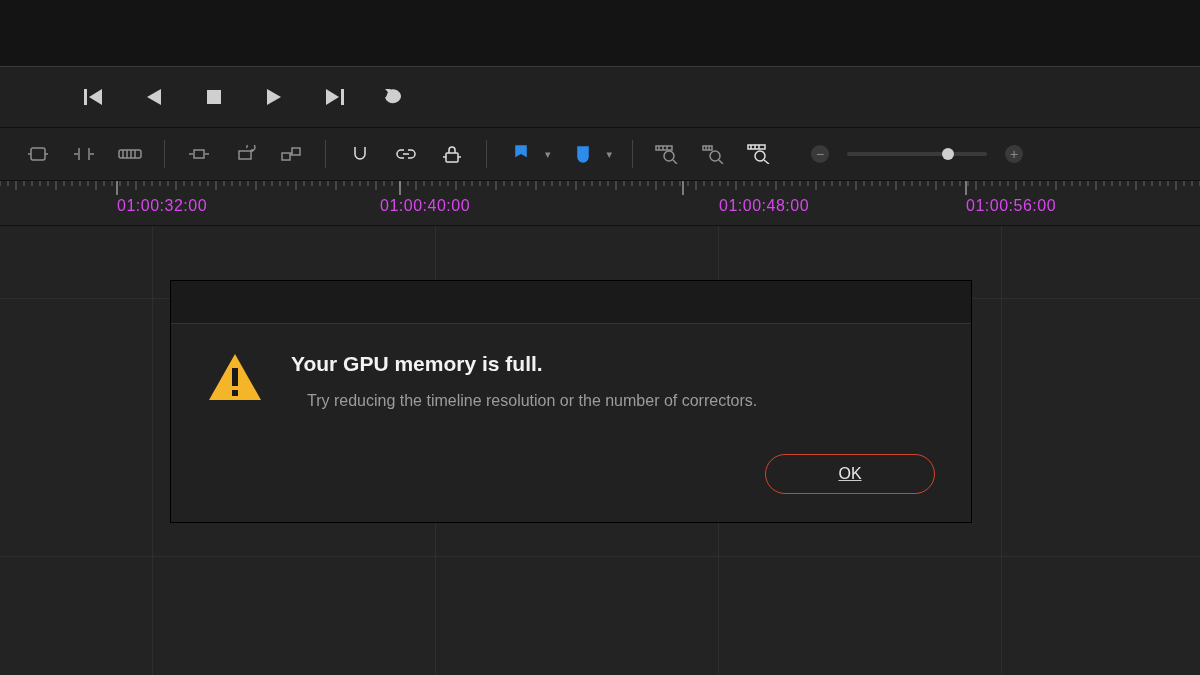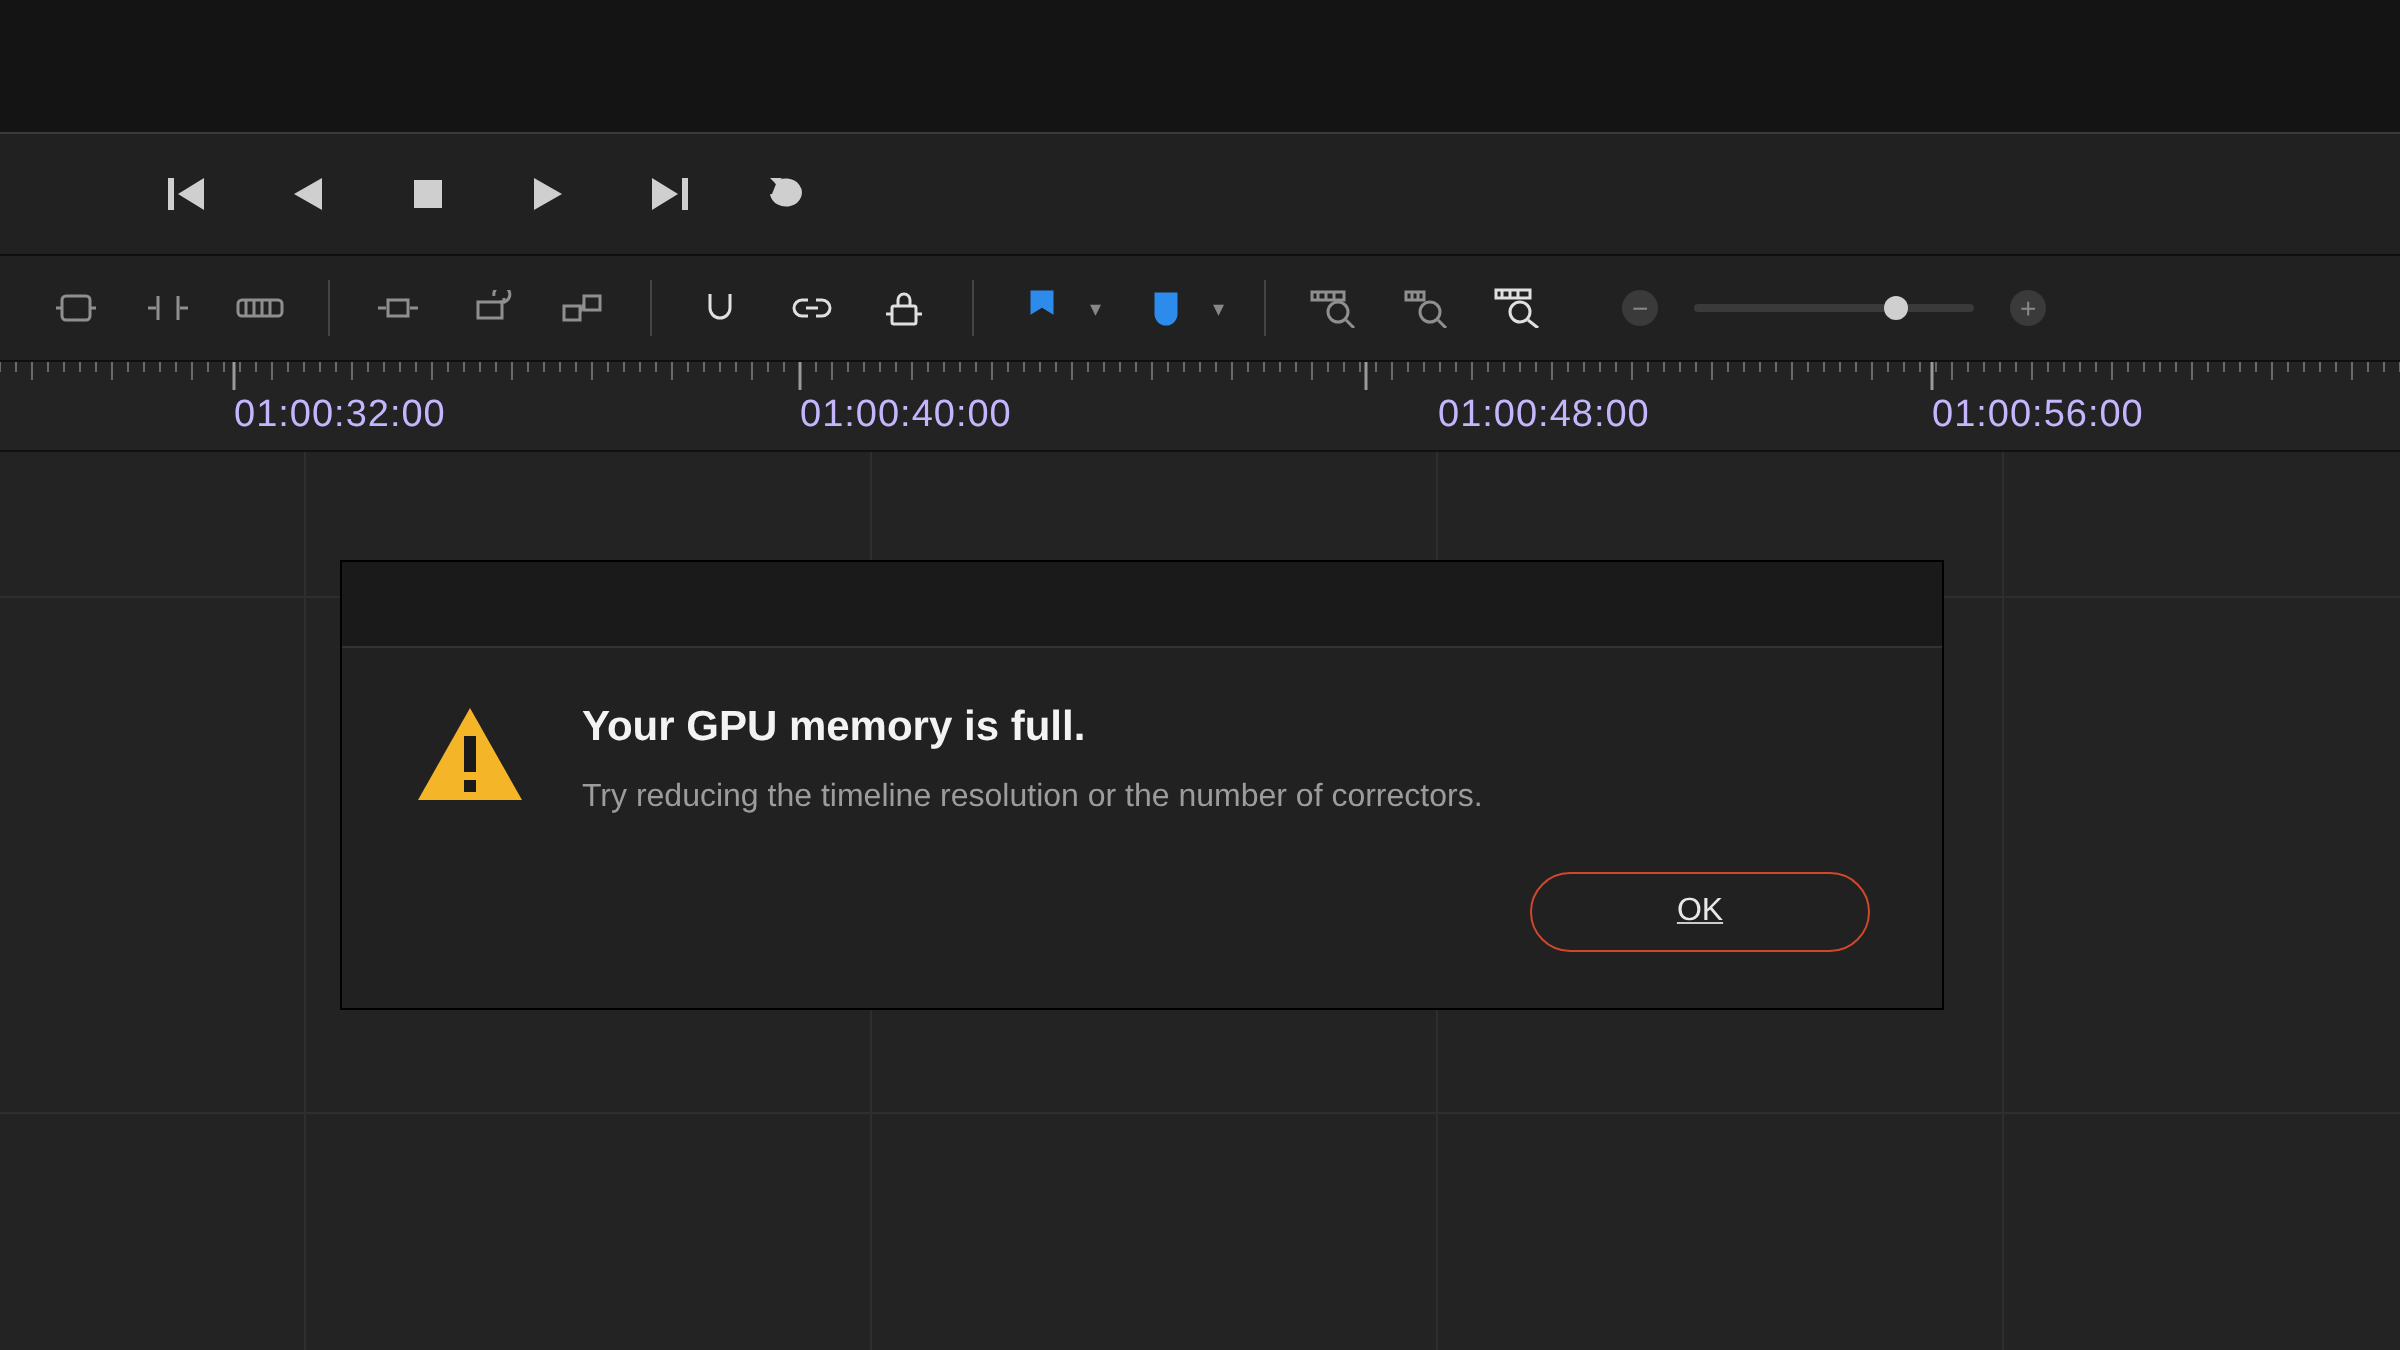--- a/index.html
+++ b/index.html
@@ -12,31 +12,31 @@
   .vdiv{width:1px;height:28px;background:#444;margin:0 8px;}
   .tool svg{stroke:#8f8f8f;fill:none;stroke-width:1.5;}
   .tool.white svg{stroke:#e0e0e0;}
   .tool.blue svg{stroke:#2d8ceb;fill:#2d8ceb;}
   .chev{color:#888;font-size:11px;margin-left:-2px;margin-right:6px;}
   .zoom-slider{position:relative;width:140px;height:4px;background:#3a3a3a;border-radius:2px;margin:0 12px;}
   .zoom-slider .knob{position:absolute;width:12px;height:12px;border-radius:50%;background:#cfcfcf;top:-4px;left:95px;}
   .zoom-btn{width:18px;height:18px;border-radius:50%;background:#3a3a3a;color:#888;display:flex;align-items:center;justify-content:center;font-size:14px;line-height:1;}
   .ruler{position:relative;height:44px;background:#232323;border-bottom:1px solid #111;}
   .ruler .ticks{position:absolute;top:0;left:0;right:0;height:14px;overflow:hidden;}
-  .ruler .tc{position:absolute;top:16px;color:#c4b5fd;font-size:19px;letter-spacing:0.5px;}
+  .ruler .tc{position:absolute;top:16px;color:#d946ef;font-size:16px;letter-spacing:0.5px;}
   .timeline{position:relative;background:#232323;height:453px;}
   .vline{position:absolute;top:0;bottom:0;width:1px;background:#2e2e2e;}
   .hline{position:absolute;left:0;right:0;height:1px;background:#2e2e2e;}
   
   .dialog{position:absolute;left:170px;top:280px;width:800px;background:#212121;border:1px solid #000;}
   .dialog .titlebar{height:42px;background:#1a1a1a;border-bottom:1px solid #333;}
   .dialog .body{padding:28px 36px 18px 36px;display:flex;gap:28px;}
   .warn-icon svg{display:block;}
   .dialog h2{margin:0 0 14px 0;font-size:21px;font-weight:600;color:#f3f3f3;}
-  .dialog p{margin:0;font-size:16px;color:#9c9c9c;}
+  .dialog p{margin:16px;font-size:16px;color:#9c9c9c;}
   .dialog .btnrow{display:flex;justify-content:flex-end;padding:10px 36px 28px 36px;text-decoration:underline;}
   .okbtn{border:1.5px solid #d1472e;color:#e8e8e8;background:transparent;border-radius:20px;width:168px;height:38px;font-size:16px;display:flex;align-items:center;justify-content:center;cursor:pointer;}
 </style>
 </head>
 <body>
 
 <div class="topstrip"></div>
 
 <div class="playback-bar">
   <div class="pb">
@@ -357,21 +357,21 @@
         <line x1="1208" x2="1208" y1="0" y2="5" stroke="#6a6a6a"></line>
         <line x1="117" x2="117" y1="0" y2="14" stroke="#9a9a9a" stroke-width="1.5"></line>
         <line x1="400" x2="400" y1="0" y2="14" stroke="#9a9a9a" stroke-width="1.5"></line>
         <line x1="683" x2="683" y1="0" y2="14" stroke="#9a9a9a" stroke-width="1.5"></line>
         <line x1="966" x2="966" y1="0" y2="14" stroke="#9a9a9a" stroke-width="1.5"></line>
         <line x1="-166" x2="-166" y1="0" y2="14" stroke="#9a9a9a" stroke-width="1.5"></line>
         <line x1="1249" x2="1249" y1="0" y2="14" stroke="#9a9a9a" stroke-width="1.5"></line>
       </svg>
   </div>
   <span class="tc" style="left:117px">01:00:32:00</span>
-  <span class="tc" style="left:400px">01:00:40:00</span>
+  <span class="tc" style="left:380px">01:00:40:00</span>
   <span class="tc" style="left:719px">01:00:48:00</span>
   <span class="tc" style="left:966px">01:00:56:00</span>
 </div>
 
 <div class="timeline">
   <div class="vline" style="left:152px"></div>
   <div class="vline" style="left:435px"></div>
   <div class="vline" style="left:718px"></div>
   <div class="vline" style="left:1001px"></div>
   <div class="hline" style="top:72px"></div>

